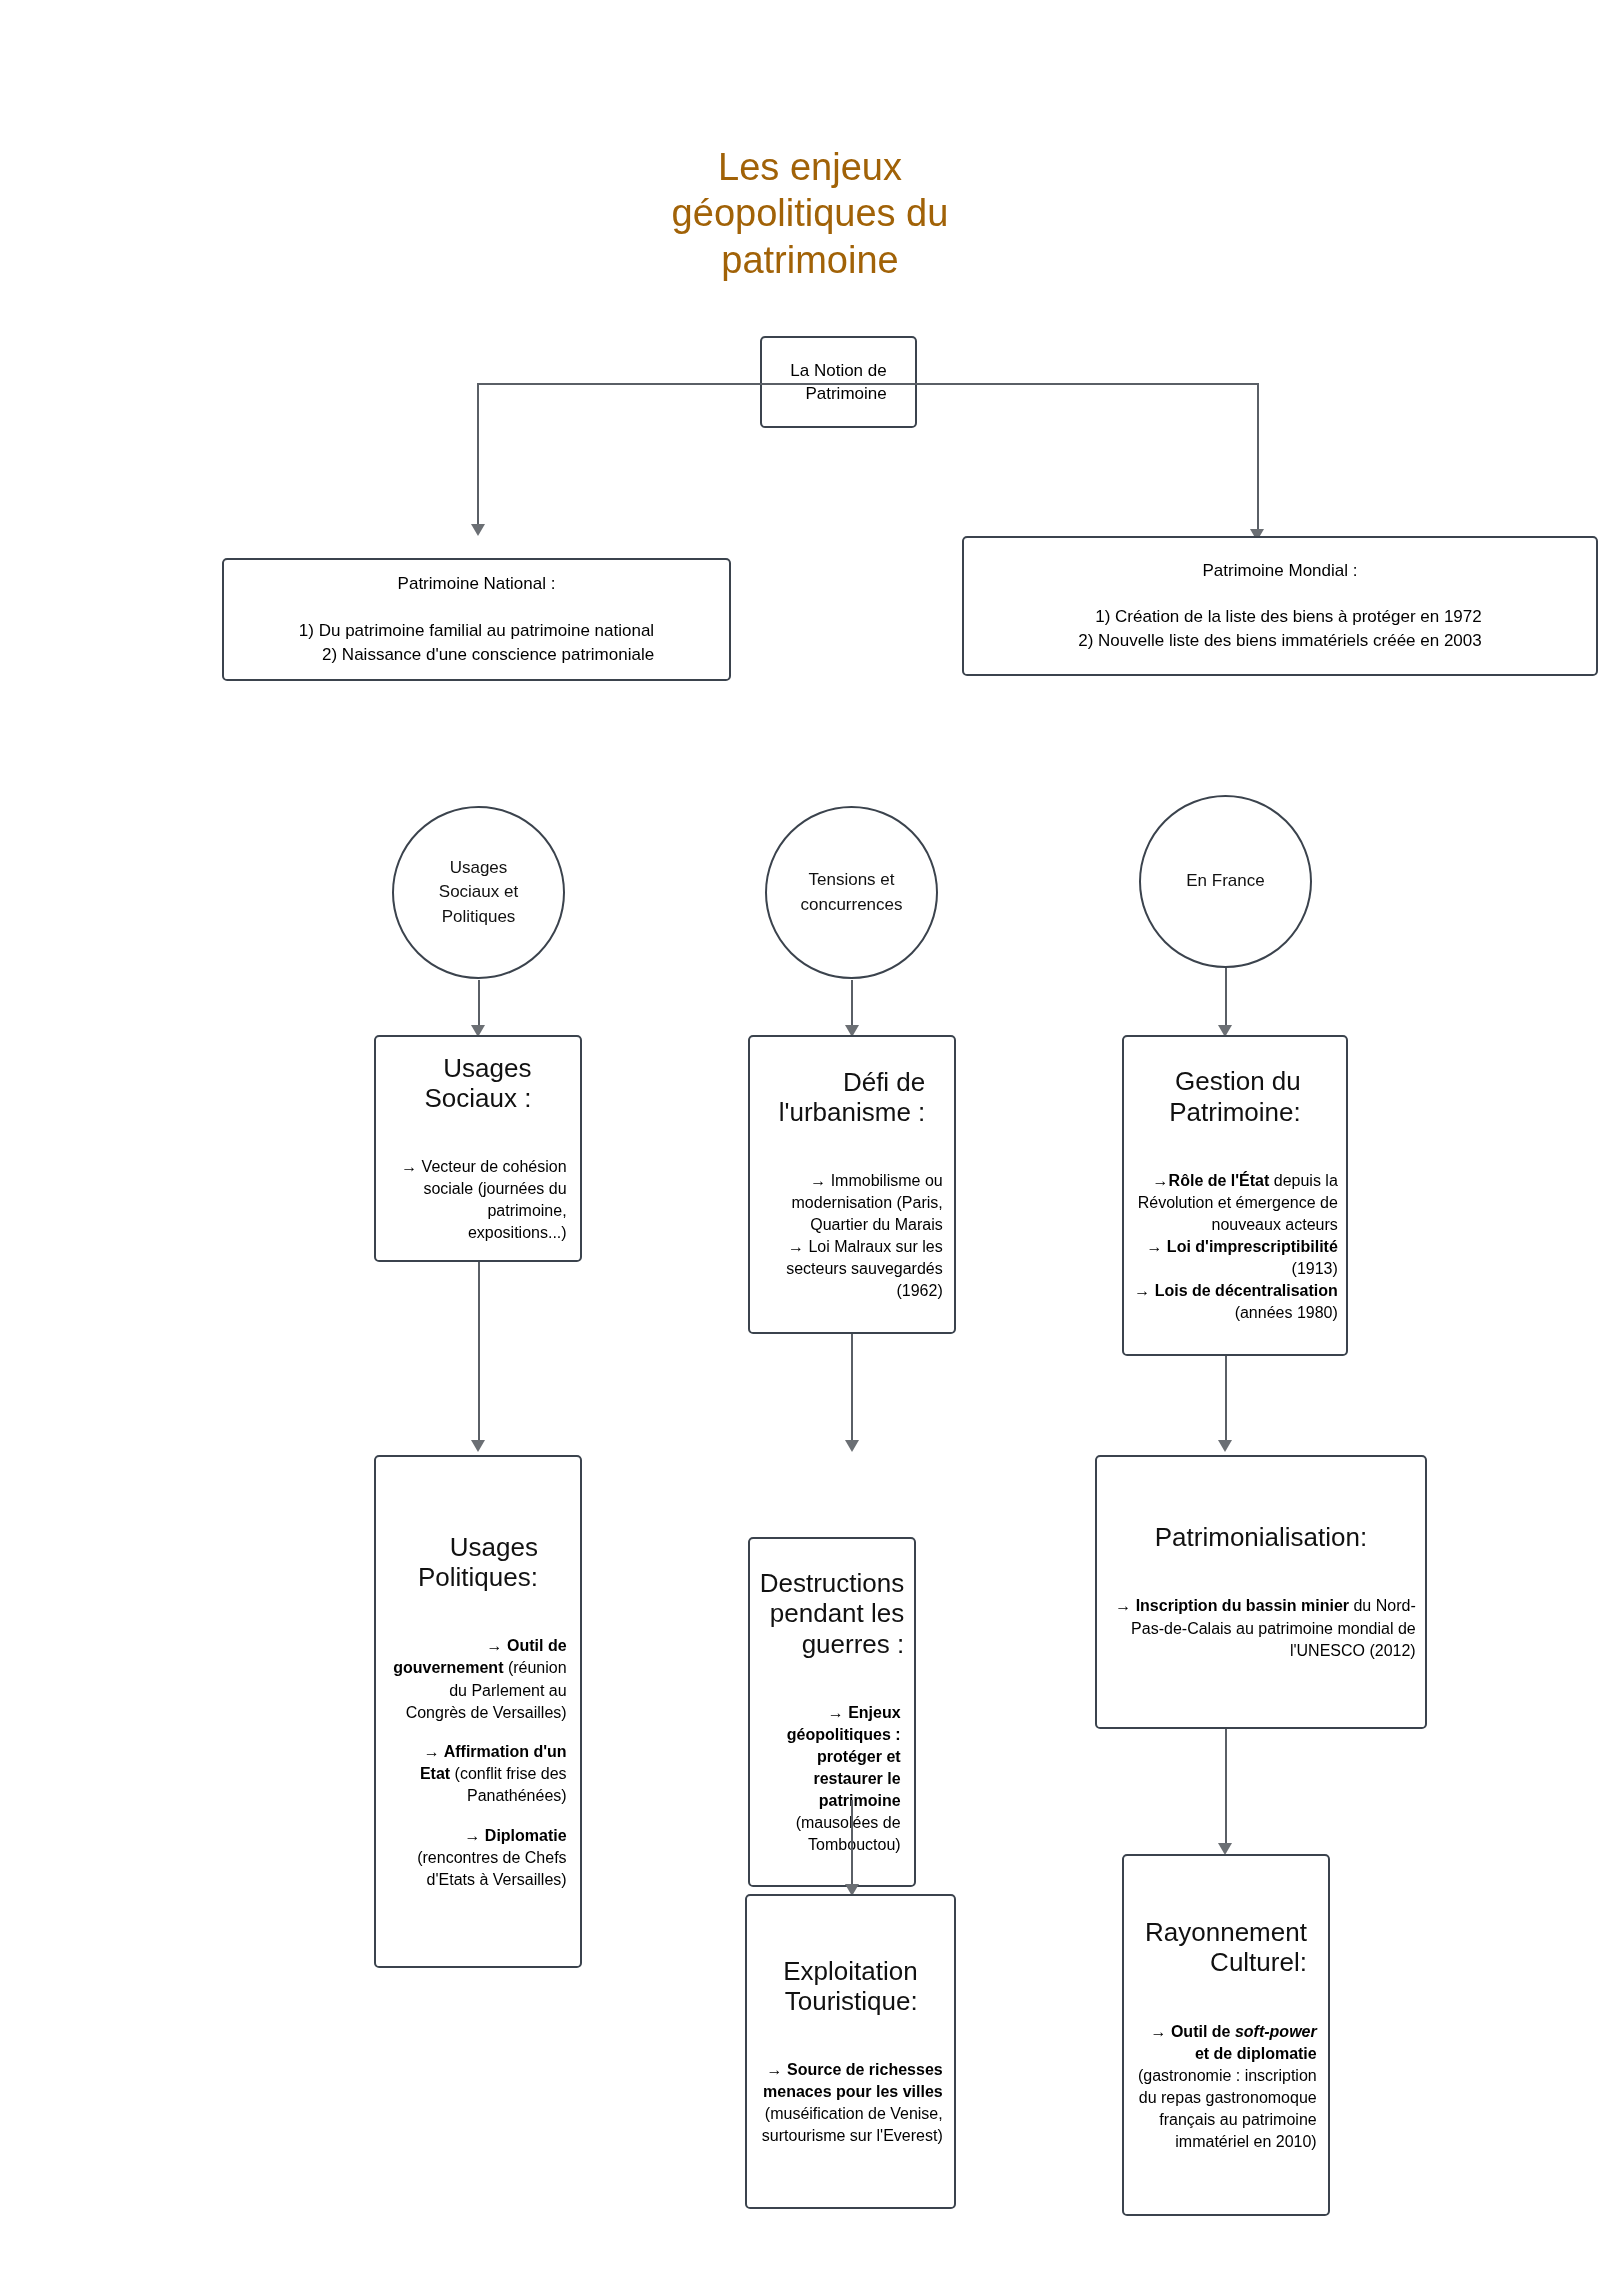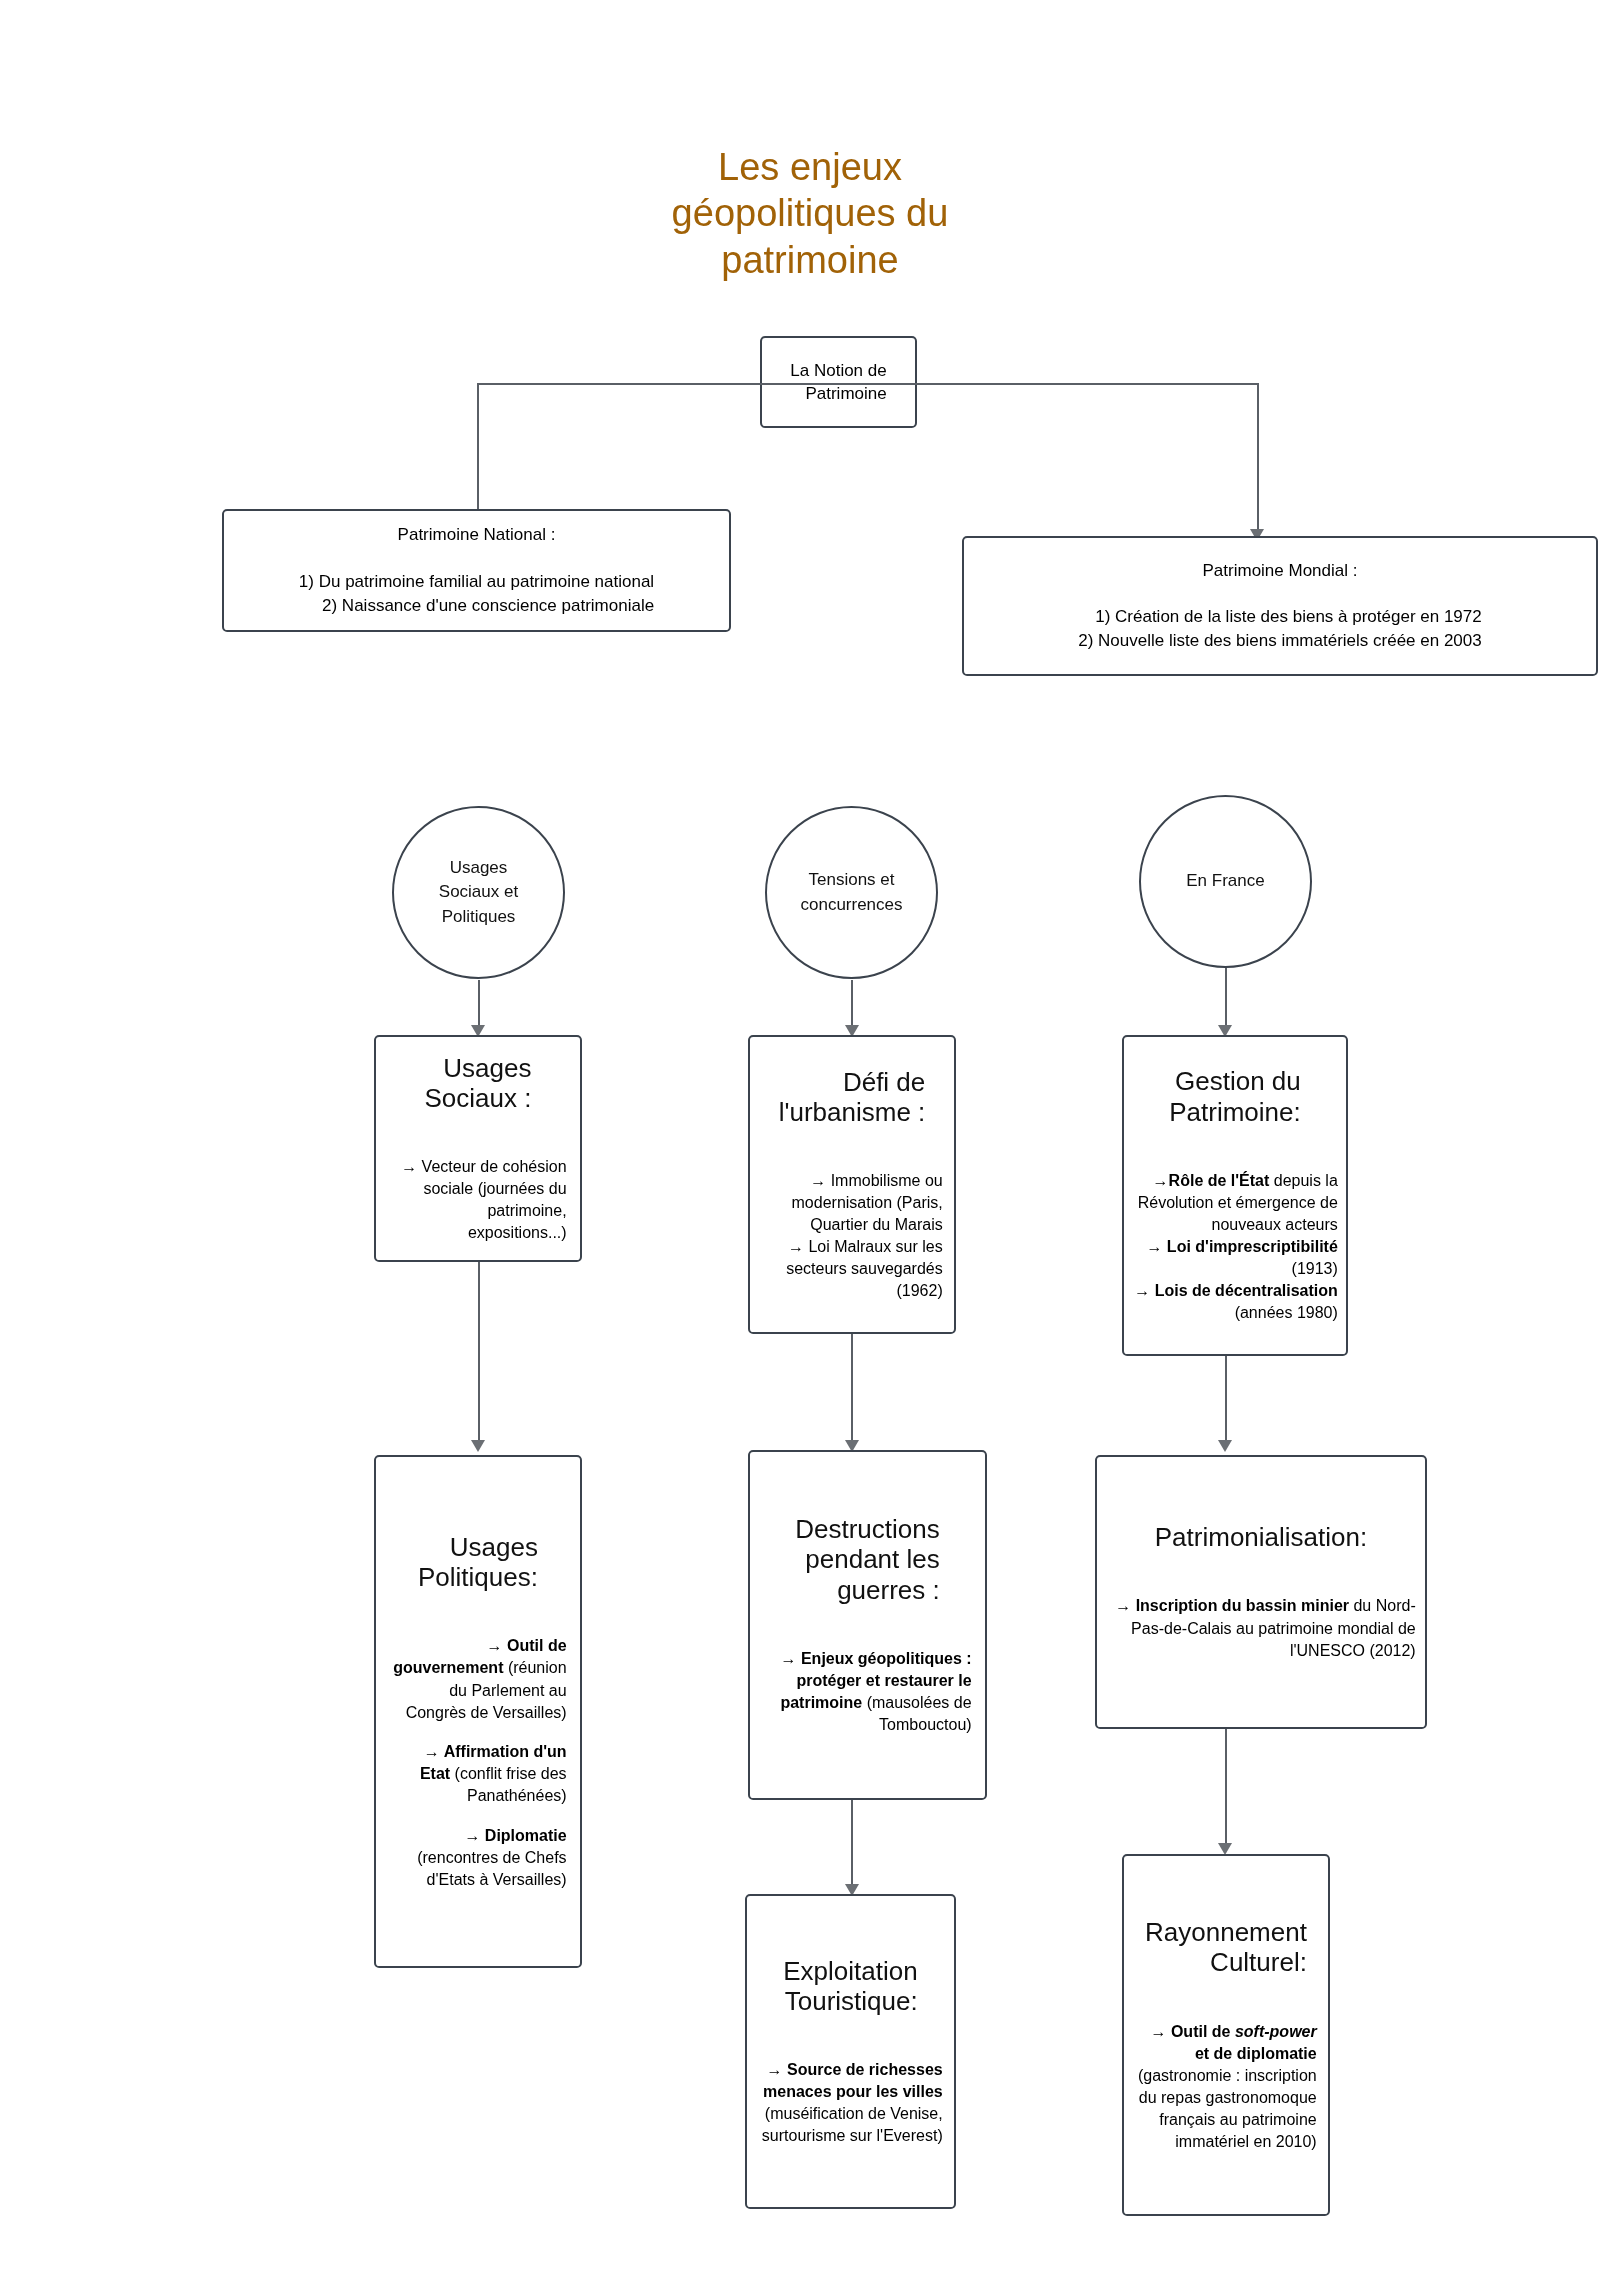--- a/index.html
+++ b/index.html
@@ -122,21 +122,21 @@
 
   <div class="ln v" style="left:838px; top:428px; height:0px;"></div>
   <div class="ln v" style="left:838px; top:336px; height:0px;"></div>
 
   <div class="ln h" style="left:477px; top:383px; width:782px;"></div>
   <div class="ln v" style="left:477px; top:383px; height:141px;"></div>
   <div class="ln v" style="left:1257px; top:383px; height:147px;"></div>
   <div class="arrow" style="left:471px; top:524px;"></div>
   <div class="arrow" style="left:1250px; top:529px;"></div>
 
-  <div class="node tier-wide" style="left:222px; top:509px; width:509px; height:123px;">
+  <div class="node tier-wide" style="left:222px; top:558px; width:509px; height:123px;">
     <div class="head">Patrimoine National :</div>
     <div class="para">1) Du patrimoine familial au patrimoine national
 2) Naissance d'une conscience patrimoniale</div>
   </div>
 
   <div class="node tier-wide" style="left:934px; top:536px; width:636px; height:140px;margin-left:28px;">
     <div class="head">Patrimoine Mondial :</div>
     <div class="para">1) Création de la liste des biens à protéger en 1972
 2) Nouvelle liste des biens immatériels créée en 2003</div>
   </div>
@@ -187,21 +187,21 @@
 l'urbanisme :</div>
     <div class="body">
       <span>→ Immobilisme ou modernisation (Paris, Quartier du Marais
 → Loi Malraux sur les secteurs sauvegardés (1962)</span>
     </div>
   </div>
 
   <div class="ln v" style="left:851px; top:1334px; height:111px;"></div>
   <div class="arrow" style="left:845px; top:1440px;"></div>
 
-  <div class="node card" style="left:748px; top:1450px; width:239px; height:350px; padding:13.4px 13.4px;">
+  <div class="node card" style="left:748px; top:1537px; width:168px; height:350px; padding:13.4px 13.4px;">
     <div class="card-title">Destructions
 pendant les
 guerres :</div>
     <div class="body">
       <b>→ Enjeux géopolitiques : protéger et restaurer le patrimoine </b><span>(mausolées de Tombouctou)</span>
     </div>
   </div>
 
   <div class="ln v" style="left:851px; top:1800px; height:87px;"></div>
   <div class="arrow" style="left:845px; top:1884px;"></div>

